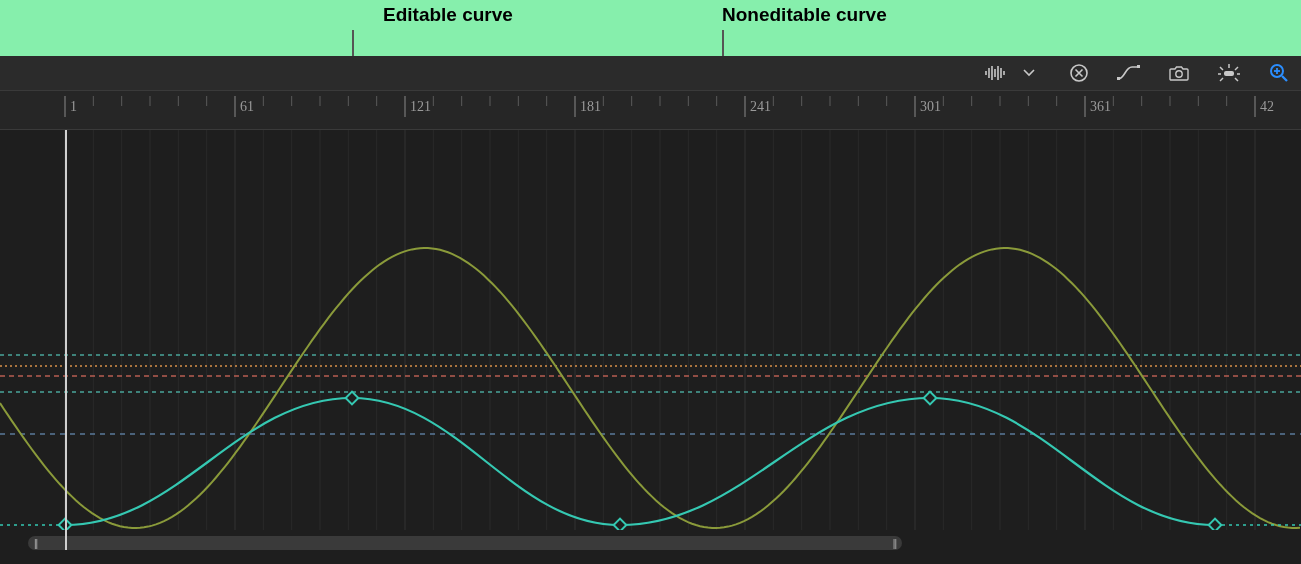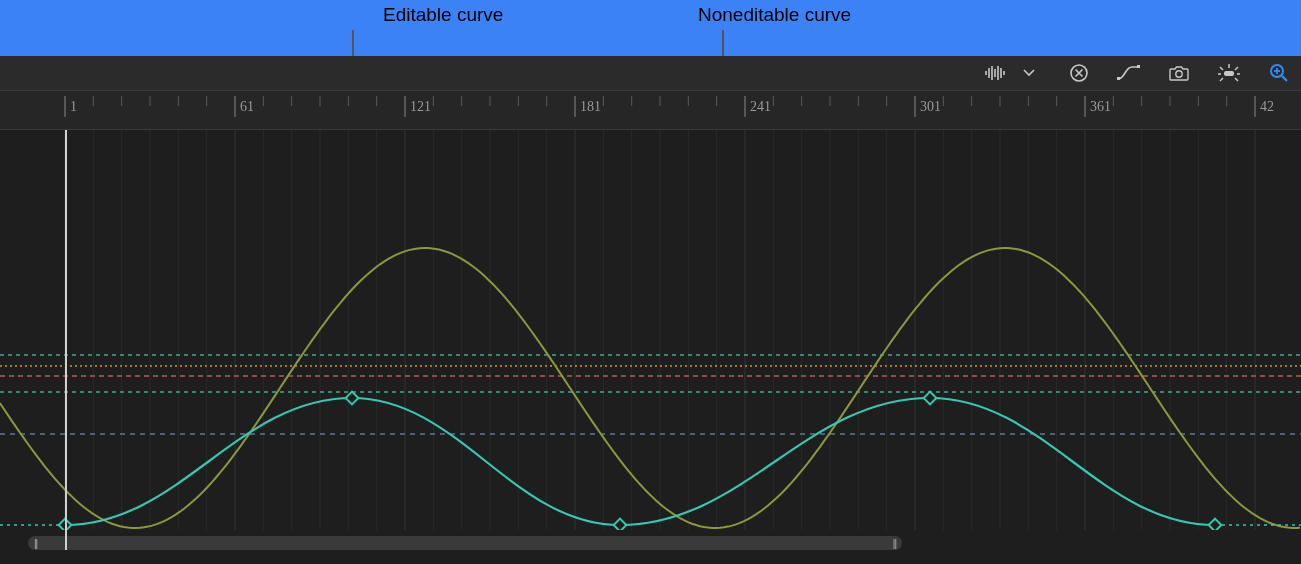--- a/index.html
+++ b/index.html
@@ -8,21 +8,22 @@
       background: #fff;
       width: 1301px;
       height: 564px;
       position: relative;
       overflow: hidden;
     }
     .callouts {
       position: relative;
       width: 100%;
       height: 56px;
-      background: #3b82f6;
+      background: #86efac;
+      font-weight: bold;
     }
     .callout-label {
       position: absolute;
       top: 4px;
       font-size: 19px;
       color: #000;
     }
     .callout-line {
       position: absolute;
       width: 1.5px;
@@ -103,21 +104,21 @@
       height: 420px;
       background: #d0d0d0;
       z-index: 5;
     }
   </style>
 </head>
 <body>
 
 <div class="callouts">
   <span class="callout-label" style="left:383px">Editable curve</span>
-  <span class="callout-label" style="left:698px">Noneditable curve</span>
+  <span class="callout-label" style="left:722px">Noneditable curve</span>
 </div>
 
 <div class="callout-line" style="left:352px; top:30px; height:294px;"></div>
 <div class="callout-line" style="left:722px; top:30px; height:198px;"></div>
 
 <div class="editor">
 
   <div class="toolbar">
     <div class="btn">
       <svg width="22" height="16" viewBox="0 0 22 16">

